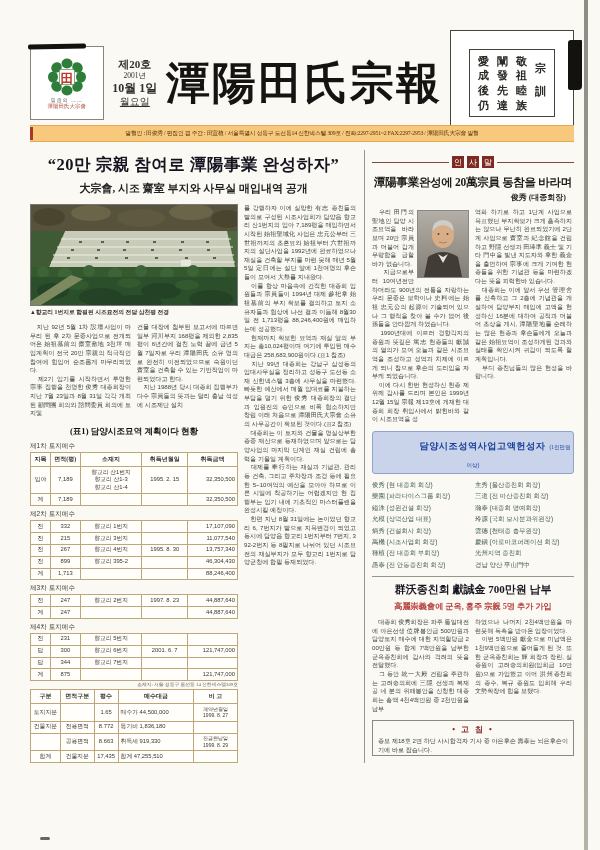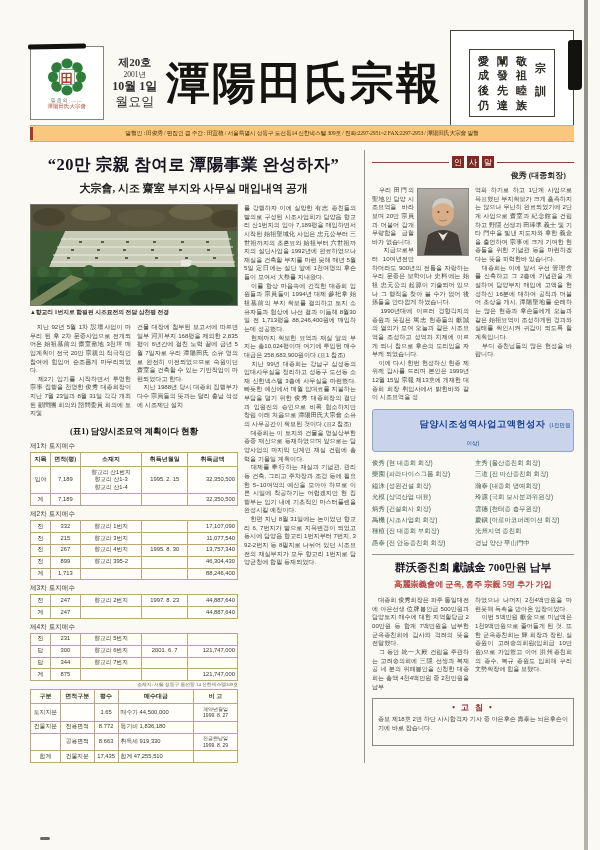--- a/index.html
+++ b/index.html
@@ -18,21 +18,21 @@
 
   
   .masthead { display:flex; align-items:stretch; gap:8px; height:74px; }
   .logo-box { width:88px; border:1px solid #8a8578; background:#fff; display:flex; flex-direction:column; align-items:center; justify-content:center; padding:2px; }
   .logo-cap1 { font-size:5px; color:#55514a; letter-spacing:1px; }
   .logo-cap2 { font-size:5.5px; color:#b5503a; }
   .issue { width:56px; display:flex; flex-direction:column; align-items:center; justify-content:center; line-height:1.25; }
   .issue .b1 { font-size:11px; font-weight:bold; }
   .issue .b2 { font-size:7.5px; }
   .issue .b3 { font-size:12px; font-weight:bold; }
-  .issue .b4 { font-size:13px; }
+  .issue .b4 { font-size:10px;text-decoration:underline; }
   .mast-title { flex:1; display:flex; align-items:center; justify-content:center;
     font-size:44px; font-weight:900; letter-spacing:2px; color:#151412;
     font-family:Liberation Sans, sans-serif; white-space:nowrap; }
   .motto { border:1px solid #47423a; padding:18px; background:#fff; align-self:center; }
   .motto-in { border:1px solid #47423a; padding:4px 7px; display:flex; flex-direction:row-reverse; gap:6px; }
   .motto-col { width:13px; font-size:11px; line-height:1.32; font-weight:600; word-break:break-all; color:#2b2924; text-align:center;font-family:Liberation Serif, serif; }
   .motto-label { width:13px; font-size:11px; line-height:2.1; font-weight:600; word-break:break-all; color:#2b2924; text-align:center; padding-top:3px; }
 
   .pubbar { margin-top:5px; height:17px; background:#f8c87d; border-top:1px solid #e2a954; border-bottom:1px solid #e2a954;
     display:flex; align-items:center; justify-content:center; position:relative; }
@@ -85,21 +85,21 @@
   .donor-cols { display:flex; gap:4px; margin-top:5px; }
   .donor-cols ul { flex:1; list-style:none; }
   .donor-cols li { font-size:6.4px; line-height:1.78; color:#3f5a4c; white-space:nowrap; font-family:"Liberation Sans", sans-serif; }
 
   .rule { height:1px; background:#9a958a; margin:6px 0 5px; }
   .a2-head { text-align:center; font-size:11px; font-weight:900; color:#15141f; margin-top:3px; white-space:nowrap; }
   .a2-sub { text-align:center; font-size:8.2px; font-weight:bold; color:#b43f3c; margin:4px 0 6px; white-space:nowrap; }
   .a2-cols { display:flex; gap:6px; }
   .a2-col { width:97px; }
 
-  .corr-box { border:1px solid #8d897e; margin-top:7px; padding:3px 5px 12px; }
+  .corr-box { border:1px solid #8d897e; margin-top:7px; padding:3px 5px 0; }
   .corr-title { text-align:center; font-size:8px; font-weight:bold; color:#8a2c2c; letter-spacing:2px; }
   .corr-body { font-size:6.1px; line-height:1.45; color:#39413a; text-align:justify; word-break:break-all; margin-top:2px; font-family:"Liberation Sans", sans-serif; }
 </style>
 </head>
 <body>
 
 <div id="page">
   <div class="art art-tl"></div>
   <div class="art art-tr"></div>
   <div class="art art-redge"></div>
@@ -441,20 +441,21 @@
     <div class="right-sec">
 
       <div class="badge-row">
         <div class="line"></div>
         <span class="badge-box">인</span>
         <span class="badge-box">사</span>
         <span class="badge-box">말</span>
         <div class="line"></div>
       </div>
 
+      <div class="greet-title">潭陽事業완성에 20萬宗員 동참을 바라며</div>
       <div class="greet-by">俊秀 (대종회장)</div>
 
       <div class="greet-cols">
         <div class="greet-col">
           <div class="portrait">
             <svg width="50" height="66" viewBox="0 0 50 66" preserveAspectRatio="none">
               <defs>
                 <linearGradient id="pg" x1="0" y1="0" x2="0" y2="1">
                   <stop offset="0" stop-color="#b3afa6"></stop>
                     <stop offset="1" stop-color="#827e76"></stop>

